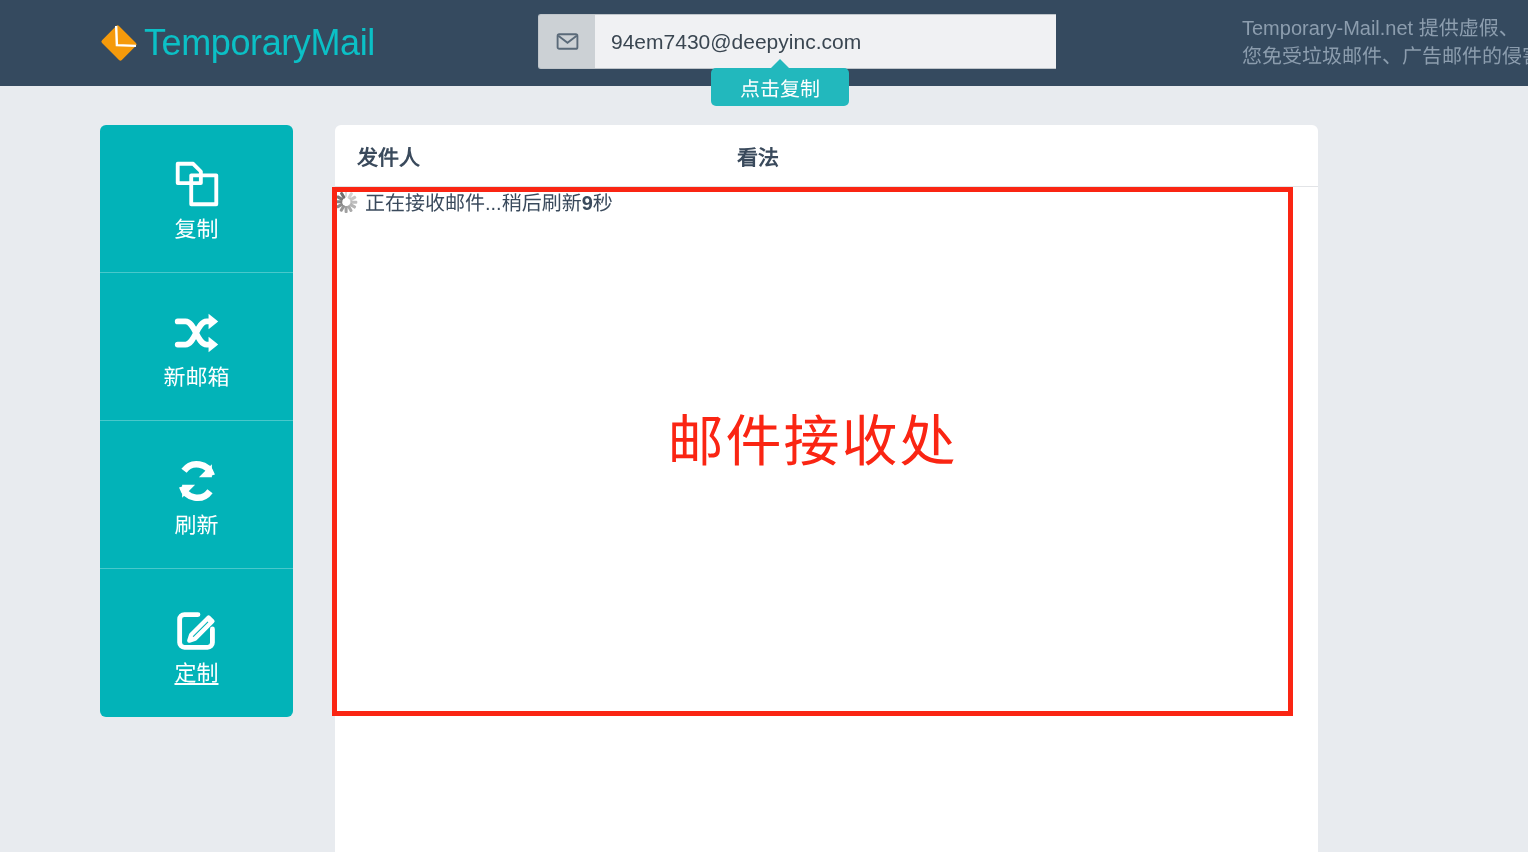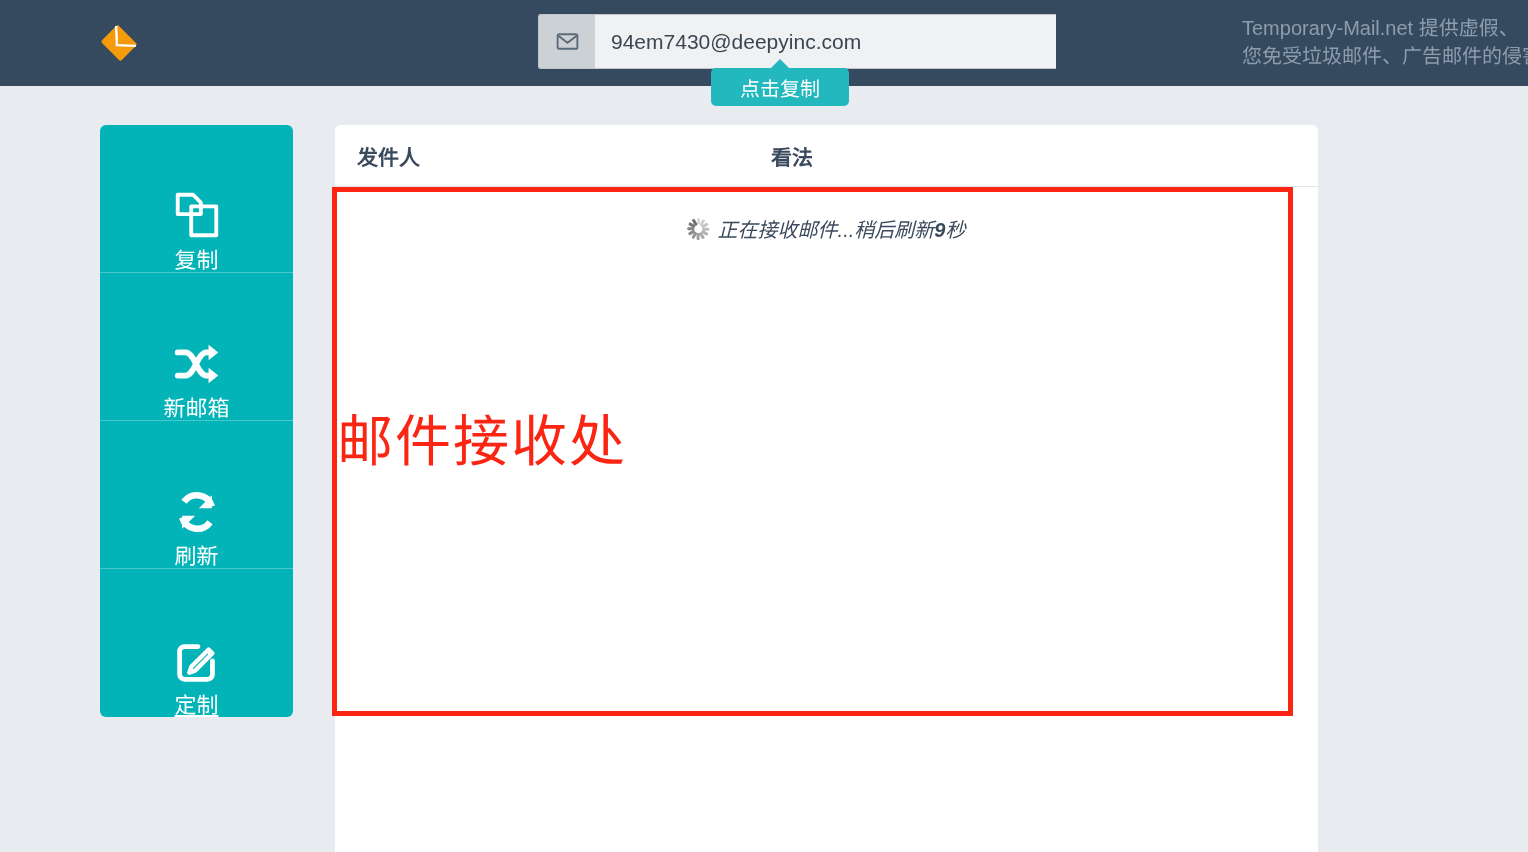--- a/index.html
+++ b/index.html
@@ -146,21 +146,21 @@
     width: 193px;
     background: #02b3b8;
     border-radius: 6px;
     overflow: hidden;
   }
   .side-item {
     height: 148px;
     display: flex;
     flex-direction: column;
     align-items: center;
-    justify-content: flex-end;
+    justify-content: center;
     color: #ffffff;
     cursor: pointer;
     border-bottom: 1px solid rgba(255,255,255,0.28);
   }
   .side-item:last-child { border-bottom: none; text-decoration: underline; }
   .side-icon {
     height: 56px;
     display: flex;
     align-items: center;
     justify-content: center;
@@ -193,33 +193,31 @@
     border-bottom: 1px solid #e2e4e7;
   }
   .th {
     font-size: 21px;
     font-weight: bold;
     color: #3a4a5c;
     white-space: nowrap;
   }
   .th-sender { flex: 0 0 380px; }
   .th-subject { flex: 1; text-align: left; padding-left: 29px; }
-  .th-view { flex: 0 0 110px; text-align: center; }
+  .th-view { flex: 0 0 110px; text-align: left; }
 
   .mail-body {
     position: relative;
     height: 100%;
   }
   .loading-row {
-    padding-top: 27px;
-    display: flex;
-    align-items: center;
-    justify-content: center;
+    display: flex;
+    align-items: center;
+    justify-content: flex-start;
     gap: 8px;
-    font-style: italic;
   }
   .loading-text {
     font-size: 20px;
     color: #3a4a5c;
     white-space: nowrap;
   }
   .loading-text b { font-weight: bold; }
 
   
   .spinner {
@@ -244,40 +242,42 @@
     width: 961px;
     height: 529px;
     border: 5px solid #fa2513;
     z-index: 4;
     pointer-events: none;
   }
   .red-label {
     position: absolute;
     left: 0; right: 0;
     top: 222px;
+    text-align: center;
     font-size: 56px;
     color: #fa2513;
     line-height: 1;
     letter-spacing: 2px;
   }
 </style>
 </head>
 <body>
 
 <div class="header">
 
   <a class="brand" href="#">
     <span class="brand-mark">
       <svg viewBox="0 0 42 42" width="42" height="42" aria-hidden="true">
         <g transform="rotate(45 21 21)">
           <rect x="7" y="9" width="28" height="24" rx="2" fill="#f59a0b"></rect>
           <path d="M7 11 L21 24 L35 11" fill="none" stroke="#ffffff" stroke-width="2.4"></path>
         </g>
       </svg>
     </span>
+    <span class="brand-text">TemporaryMail</span>
   </a>
 
   <div class="mail-group">
     <span class="mail-addon">
       <svg viewBox="0 0 24 24" width="25" height="25" aria-hidden="true">
         <rect x="2.5" y="5" width="19" height="14" rx="1.6" fill="none" stroke="#5a6a79" stroke-width="1.8"></rect>
         <path d="M3.2 6.4 L12 13.2 L20.8 6.4" fill="none" stroke="#5a6a79" stroke-width="1.8"></path>
       </svg>
     </span>
     <input class="mail-input" type="text" readonly="" value="94em7430@deepyinc.com" style="">

